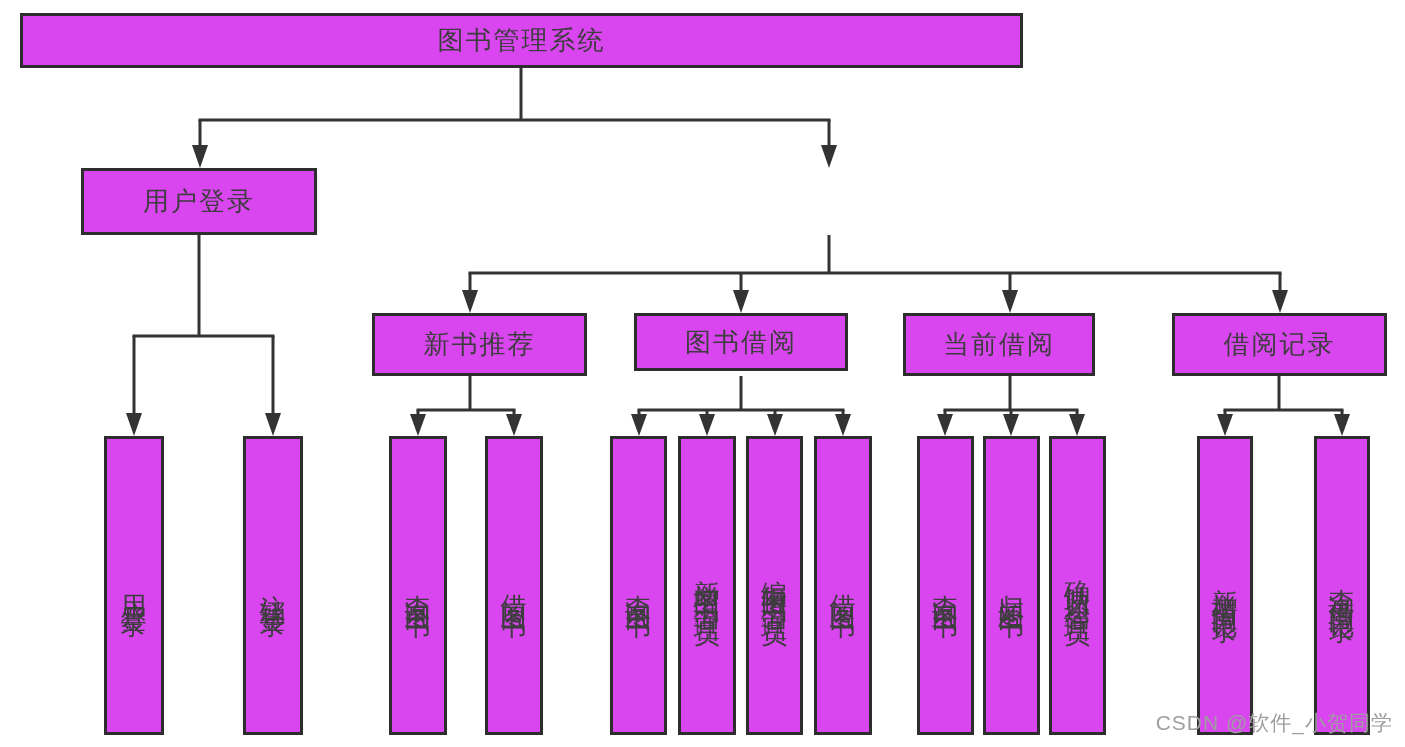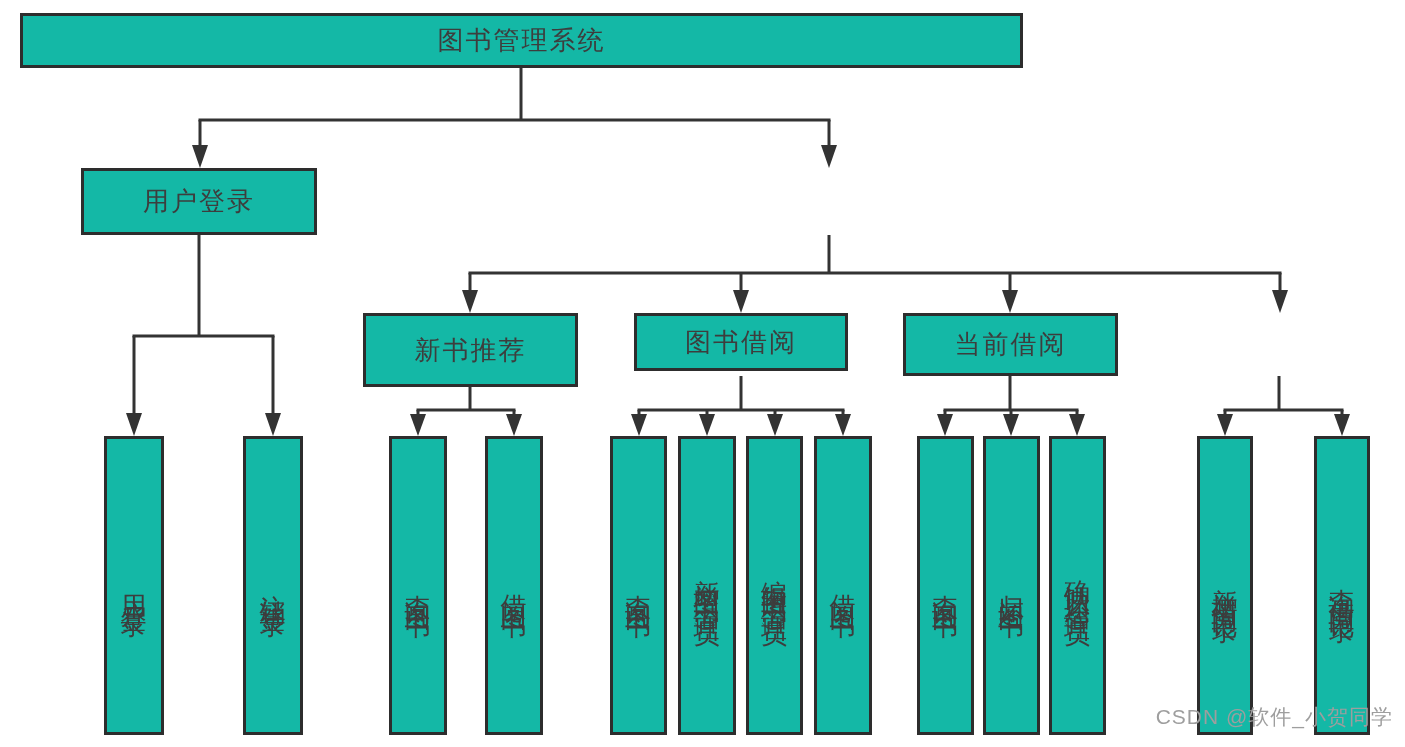--- a/index.html
+++ b/index.html
@@ -23,21 +23,21 @@
   }
   .wires{
     position:absolute;
     left:0;top:0;
     width:1405px;height:747px;
     color:var(--line);
   }
   .box{
     position:absolute;
     box-sizing:border-box;
-    background:#14b8a6;
+    background:#d946ef;
     border:3px solid var(--box-border);
     display:flex;
     align-items:center;
     justify-content:center;
   }
   .lvl-h .label{
     font-size:26px;
     color:var(--text);
     letter-spacing:2px;
     white-space:nowrap;
@@ -46,21 +46,21 @@
     writing-mode:vertical-rl;
     text-orientation:mixed;
     font-size:26px;
     line-height:1;
     letter-spacing:6px;
     color:var(--text);
   }
   .watermark{
     position:absolute;
     right:12px;
-    bottom:16px;
+    bottom:10px;
     font-size:21px;
     color:var(--watermark);
     letter-spacing:1px;
     white-space:nowrap;
     z-index:5;
   }
 </style>
 </head>
 <body>
 
@@ -143,28 +143,31 @@
   </svg>
 
   <div class="box lvl-h" style="left:20px;top:13px;width:1003px;height:55px">
     <span class="label">图书管理系统</span>
   </div>
 
   <div class="box lvl-h" style="left:81px;top:168px;width:236px;height:67px">
     <span class="label">用户登录</span>
   </div>
 
-  <div class="box lvl-h" style="left:363px;top:313px;width:215px;height:74px">
+  <div class="box lvl-h" style="left:372px;top:313px;width:215px;height:63px">
     <span class="label">新书推荐</span>
   </div>
   <div class="box lvl-h" style="left:634px;top:313px;width:214px;height:58px">
     <span class="label">图书借阅</span>
   </div>
-  <div class="box lvl-h" style="left:903px;top:313px;width:215px;height:63px">
+  <div class="box lvl-h" style="left:903px;top:313px;width:192px;height:63px">
     <span class="label">当前借阅</span>
+  </div>
+  <div class="box lvl-h" style="left:1172px;top:313px;width:215px;height:63px">
+    <span class="label">借阅记录</span>
   </div>
 
   <div class="box lvl-v" style="left:104px;top:436px;width:60px;height:299px">
     <span class="label">用户登录</span>
   </div>
   <div class="box lvl-v" style="left:243px;top:436px;width:60px;height:299px">
     <span class="label">注销登录</span>
   </div>
 
   <div class="box lvl-v" style="left:389px;top:436px;width:58px;height:299px">

